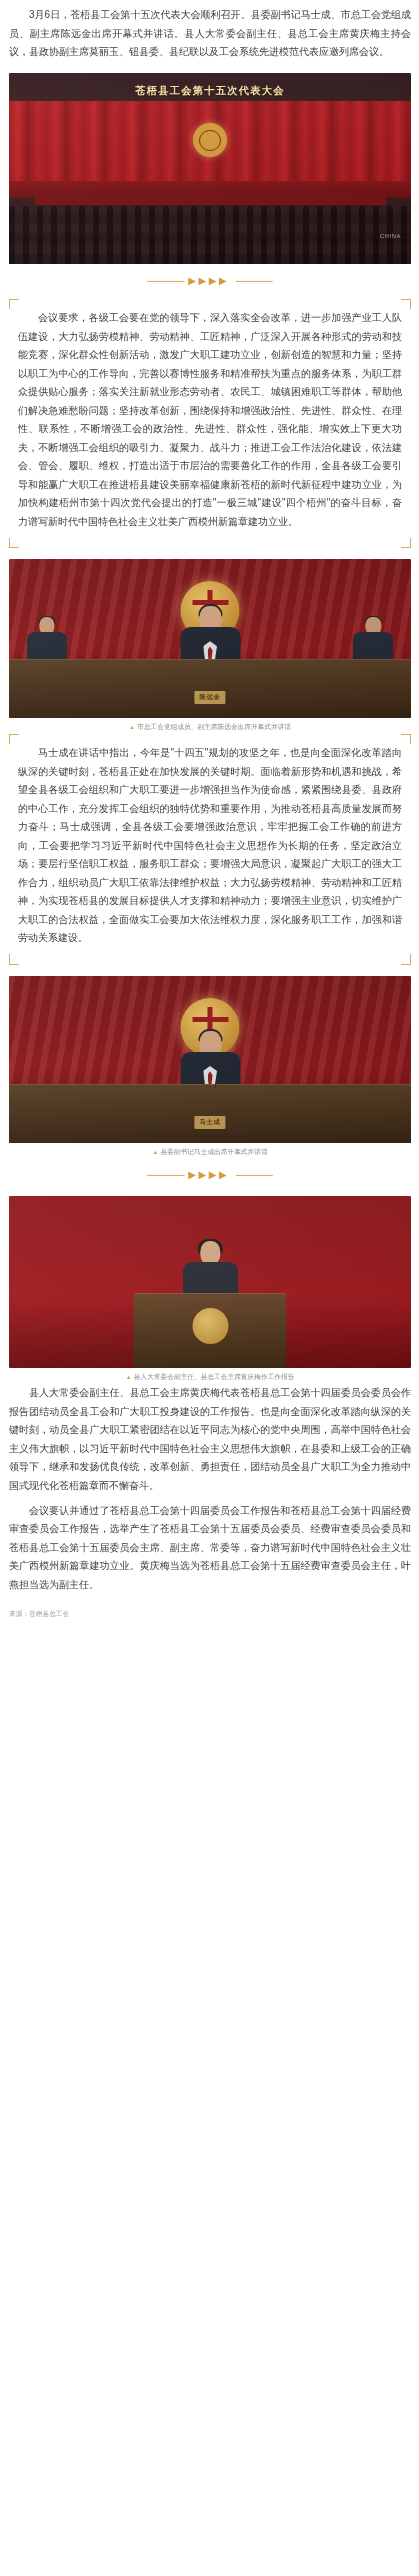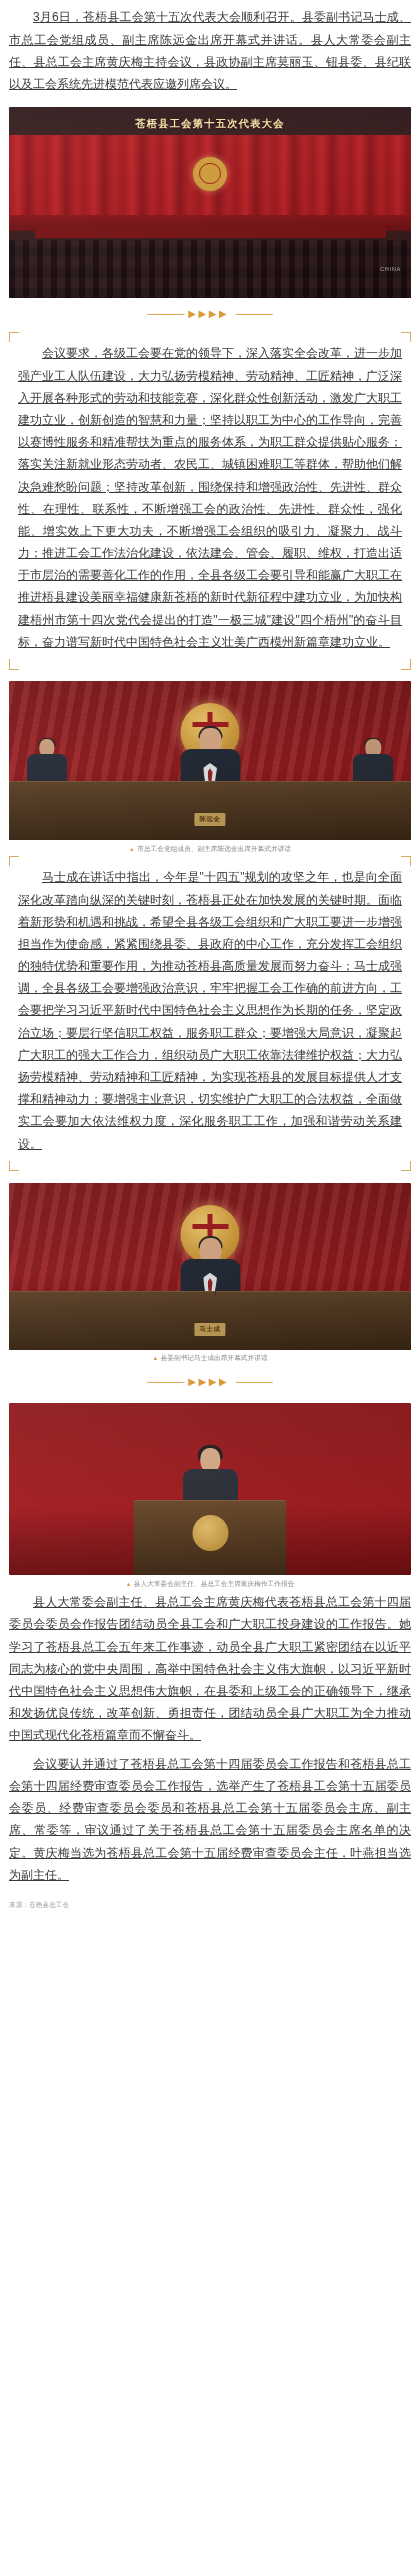--- a/index.html
+++ b/index.html
@@ -13,28 +13,27 @@
     font-family: "Liberation Sans", sans-serif;
     color: #333333;
   }
   .page {
     width: 420px;
     position: relative;
     background: #ffffff;
     padding: 6.4px 0 0 0;
   }
   .para {
-    font-size: 12px;
+    font-size: 10px;
     line-height: 1.85;
     color: #3a3a3a;
     text-align: justify;
     text-indent: 2em;
     margin: 0 0 6.4px 0;
     padding: 0 9px;
-    text-decoration: underline;
   }
 
   
   .photo-wrap {
     padding: 5.1px 9px 0 9px;
   }
   .photo {
     width: 100%;
     position: relative;
     overflow: hidden;
@@ -464,19 +463,19 @@
         <span class="s5-body"></span>
       </div>
       <div class="s5-rostrum"></div>
       <div class="sheen"></div>
     </div>
   </div>
   <div class="caption">
     <span class="tri">▲</span><span>县人大常委会副主任、县总工会主席黄庆梅作工作报告</span>
   </div>
 
-  <p class="para">县人大常委会副主任、县总工会主席黄庆梅代表苍梧县总工会第十四届委员会委员会作报告团结动员全县工会和广大职工投身建设的工作报告。她学习了苍梧县总工会五年来工作事迹，动员全县广大职工紧密团结在以近平同志为核心的党中央周围，高举中国特色社会主义伟大旗帜，以习近平新时代中国特色社会主义思想伟大旗帜，在县委和上级工会的正确领导下，继承和发扬优良传统，改革创新、勇担责任，团结动员全县广大职工为全力推动中国式现代化苍梧篇章而不懈奋斗。</p>
-  <p class="para">会议要认并通过了苍梧县总工会第十四届委员会工作报告和苍梧县总工会第十四届经费审查委员会工作报告，选举产生了苍梧县工会第十五届委员会委员、经费审查委员会委员和苍梧县总工会第十五届委员会主席、副主席、常委等，审议通过了关于苍梧县总工会第十五届委员会主席名单的决定。黄庆梅当选为苍梧县总工会第十五届经费审查委员会主任，叶燕担当选为副主任。</p>
+  <p class="para">县人大常委会副主任、县总工会主席黄庆梅代表苍梧县总工会第十四届委员会委员会作报告团结动员全县工会和广大职工投身建设的工作报告。也是向全面深化改革踏向纵深的关键时刻，动员全县广大职工紧密团结在以近平同志为核心的党中央周围，高举中国特色社会主义伟大旗帜，以习近平新时代中国特色社会主义思想伟大旗帜，在县委和上级工会的正确领导下，继承和发扬优良传统，改革创新、勇担责任，团结动员全县广大职工为全力推动中国式现代化苍梧篇章而不懈奋斗。</p>
+  <p class="para">会议要认并通过了苍梧县总工会第十四届委员会工作报告和苍梧县总工会第十四届经费审查委员会工作报告，选举产生了苍梧县工会第十五届委员会委员、经费审查委员会委员和苍梧县总工会第十五届委员会主席、副主席、常委等，奋力谱写新时代中国特色社会主义壮美广西模州新篇章建功立业。黄庆梅当选为苍梧县总工会第十五届经费审查委员会主任，叶燕担当选为副主任。</p>
 
   <div class="footer">来源：苍梧县总工会</div>
 
 </div>
 
 
 </body></html>

